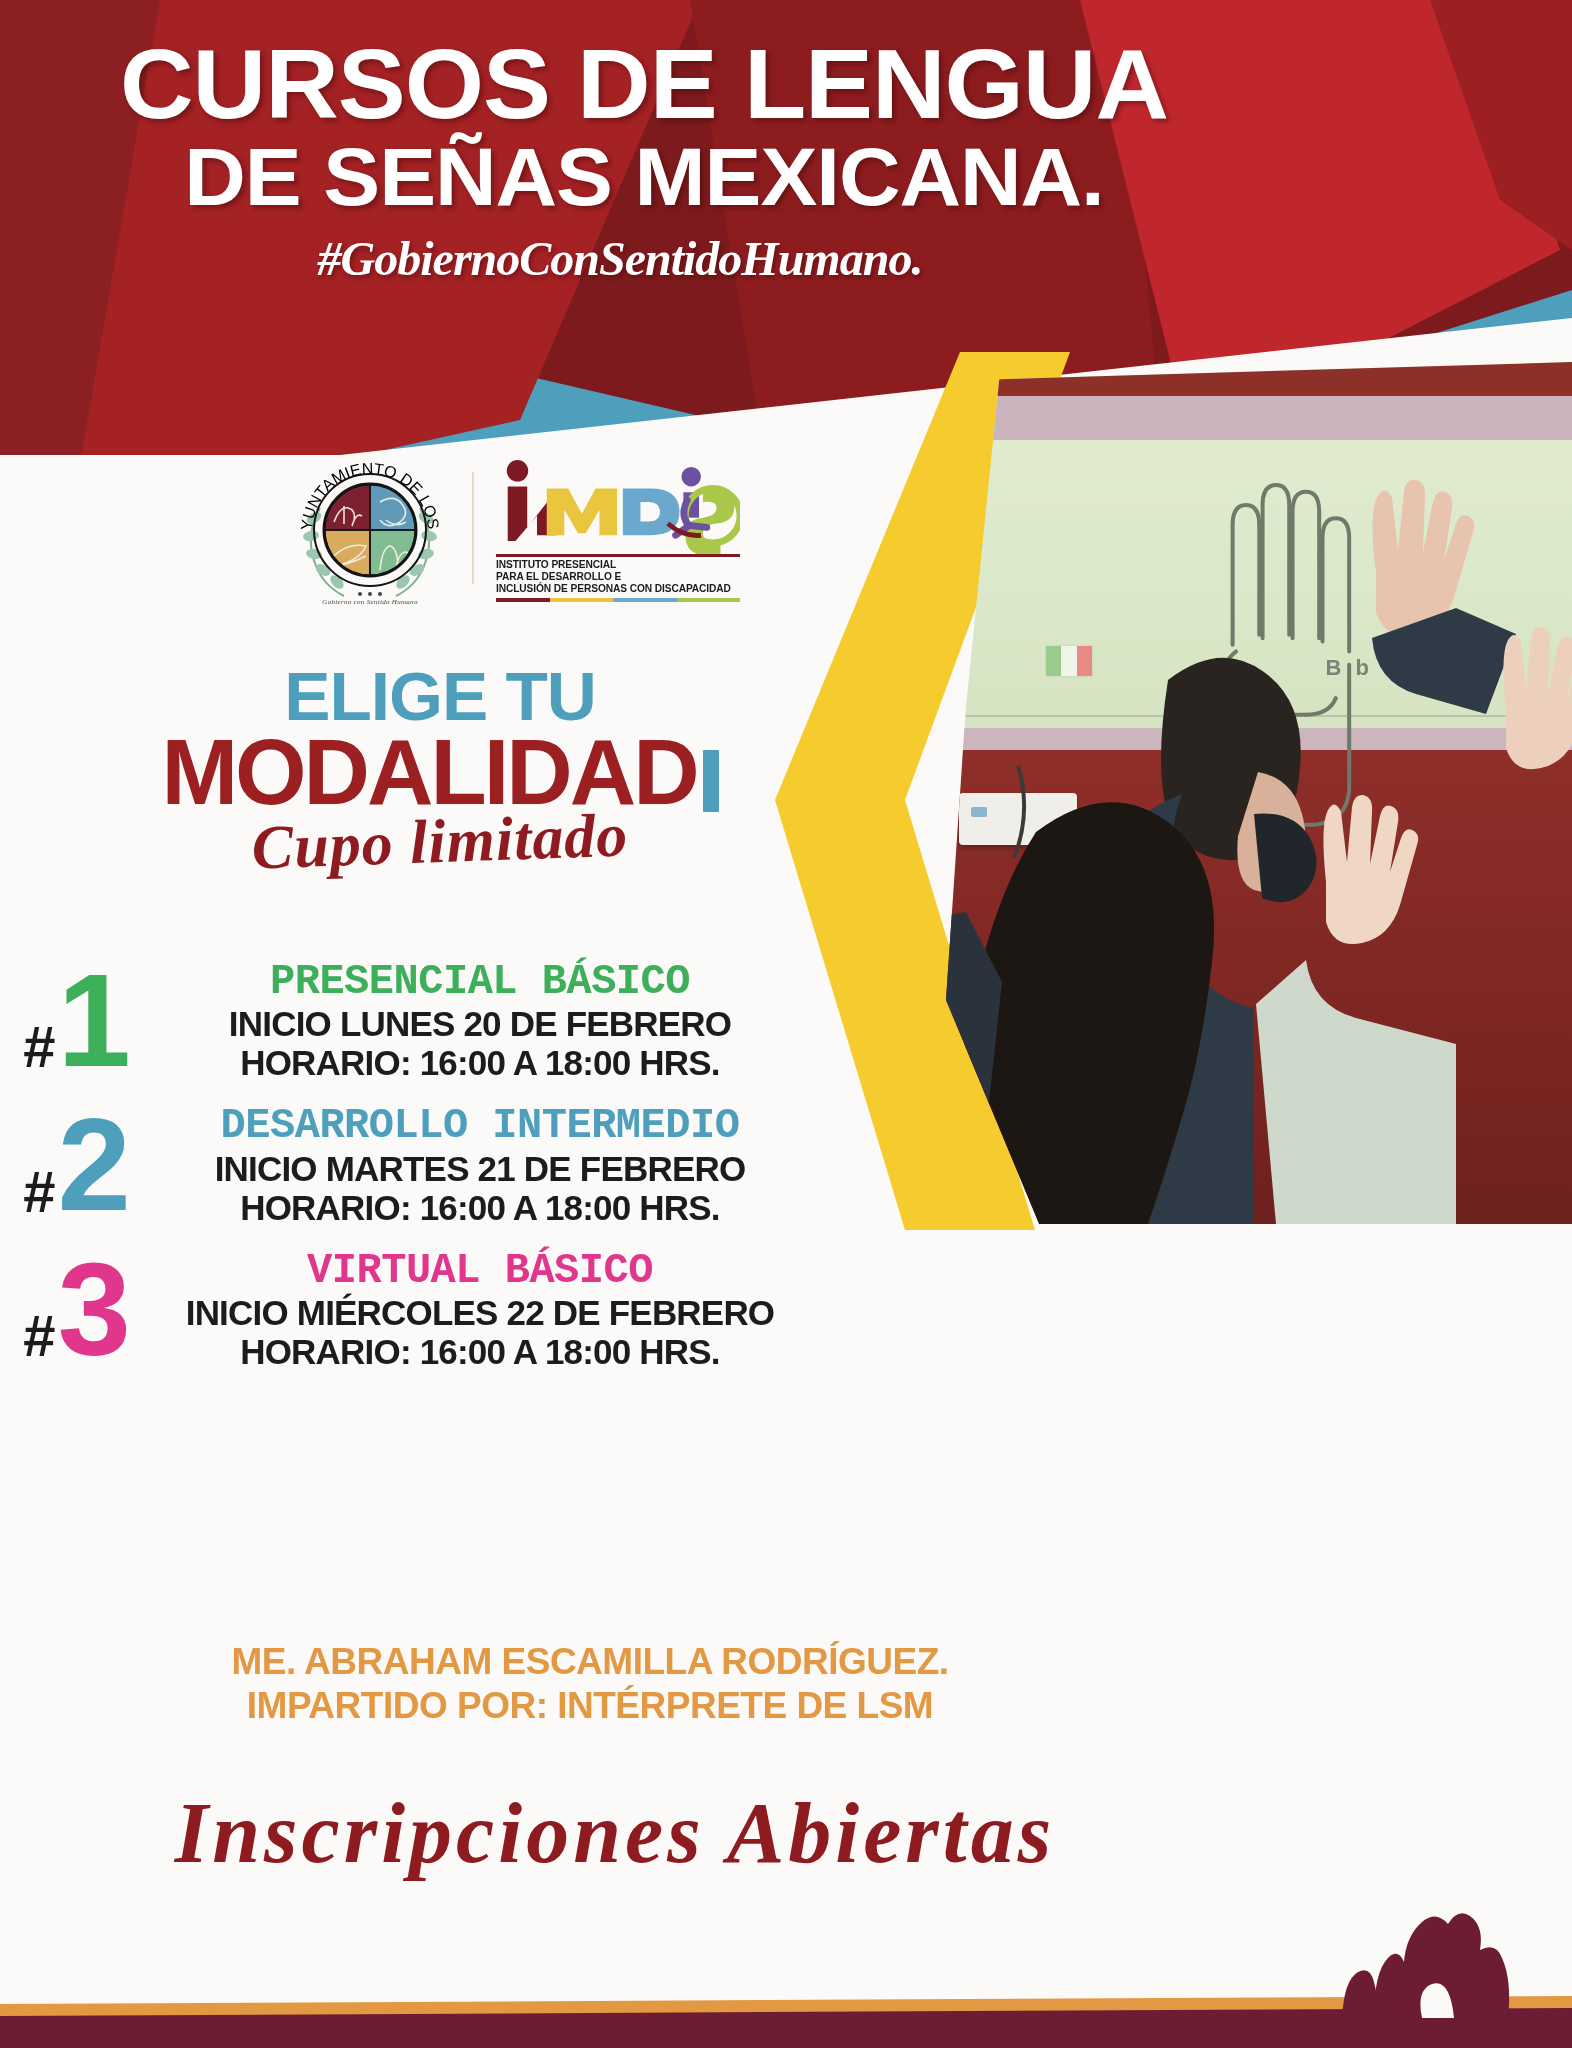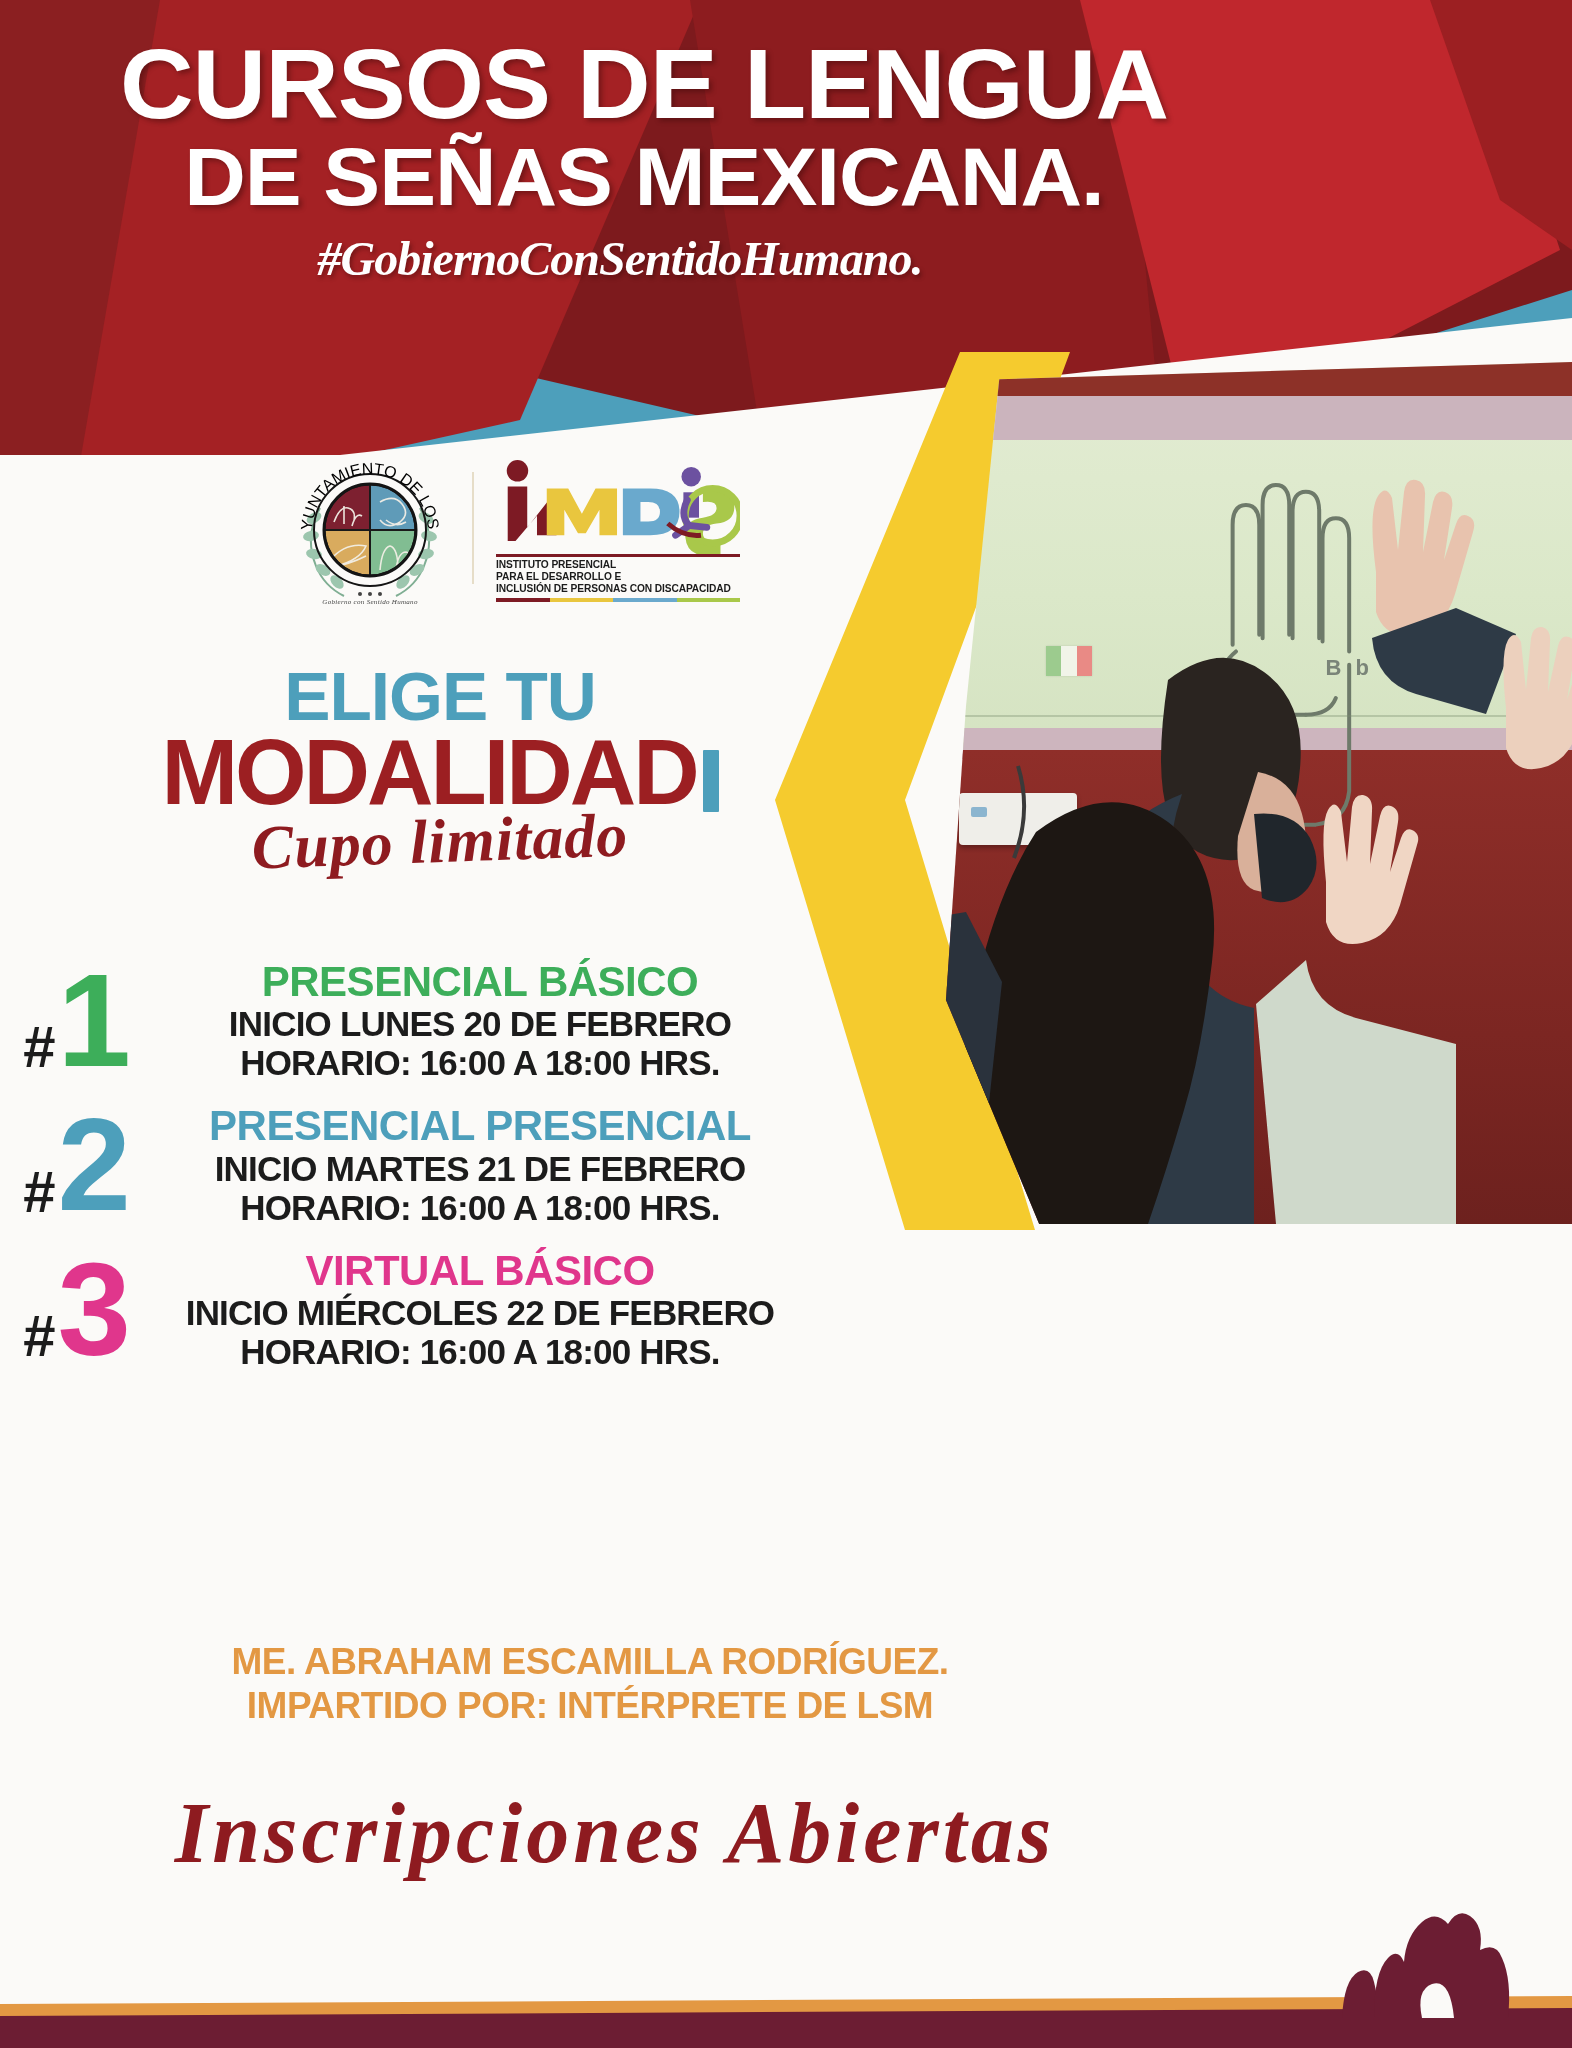--- a/index.html
+++ b/index.html
@@ -55,21 +55,21 @@
 
   
   .courses { position:absolute; top:960px; left:0; width:830px; z-index:8; }
   .course { display:flex; align-items:center; margin-bottom:22px; }
   .num-col { width:150px; flex:0 0 150px; display:flex; align-items:flex-end;
              justify-content:center; }
   .hash { font-size:58px; font-weight:bold; color:#1c1c1c; line-height:.8;
           margin-right:2px; margin-bottom:2px; }
   .num { font-size:132px; font-weight:bold; line-height:.78; letter-spacing:-4px; }
   .c-body { flex:1; text-align:center; padding-right:20px; }
-  .c-name { font-size:42px; font-weight:bold; letter-spacing:-.5px; line-height:1.05; }
+  .c-name { font-size:42px; font-weight:bold; letter-spacing:-.5px; line-height:1.05;font-family:Liberation Mono, monospace; }
   .c-line { font-size:35px; font-weight:bold; color:#1c1c1c; letter-spacing:-.8px;
             line-height:1.12; }
 
   
   .instructor { position:absolute; top:1640px; left:0; width:1180px; text-align:center;
                 z-index:8; color:#e39843; }
   .instructor div { font-size:37px; font-weight:bold; letter-spacing:-.5px; line-height:1.2; }
 
   
   .signup { position:absolute; top:1790px; left:0; width:1230px; text-align:center; z-index:8; }
@@ -325,21 +325,21 @@
         <div class="c-line">HORARIO: 16:00 A 18:00 HRS.</div>
       </div>
     </div>
 
     <div class="course">
       <div class="num-col">
         <span class="hash">#</span>
         <span class="num" style="color:#4d9fbb">2</span>
       </div>
       <div class="c-body">
-        <div class="c-name" style="color:#4d9fbb">PRESENCIAL PRESENCIAL</div>
+        <div class="c-name" style="color:#4d9fbb">DESARROLLO INTERMEDIO</div>
         <div class="c-line">INICIO MARTES 21 DE FEBRERO</div>
         <div class="c-line">HORARIO: 16:00 A 18:00 HRS.</div>
       </div>
     </div>
 
     <div class="course">
       <div class="num-col">
         <span class="hash">#</span>
         <span class="num" style="color:#e0368c">3</span>
       </div>

